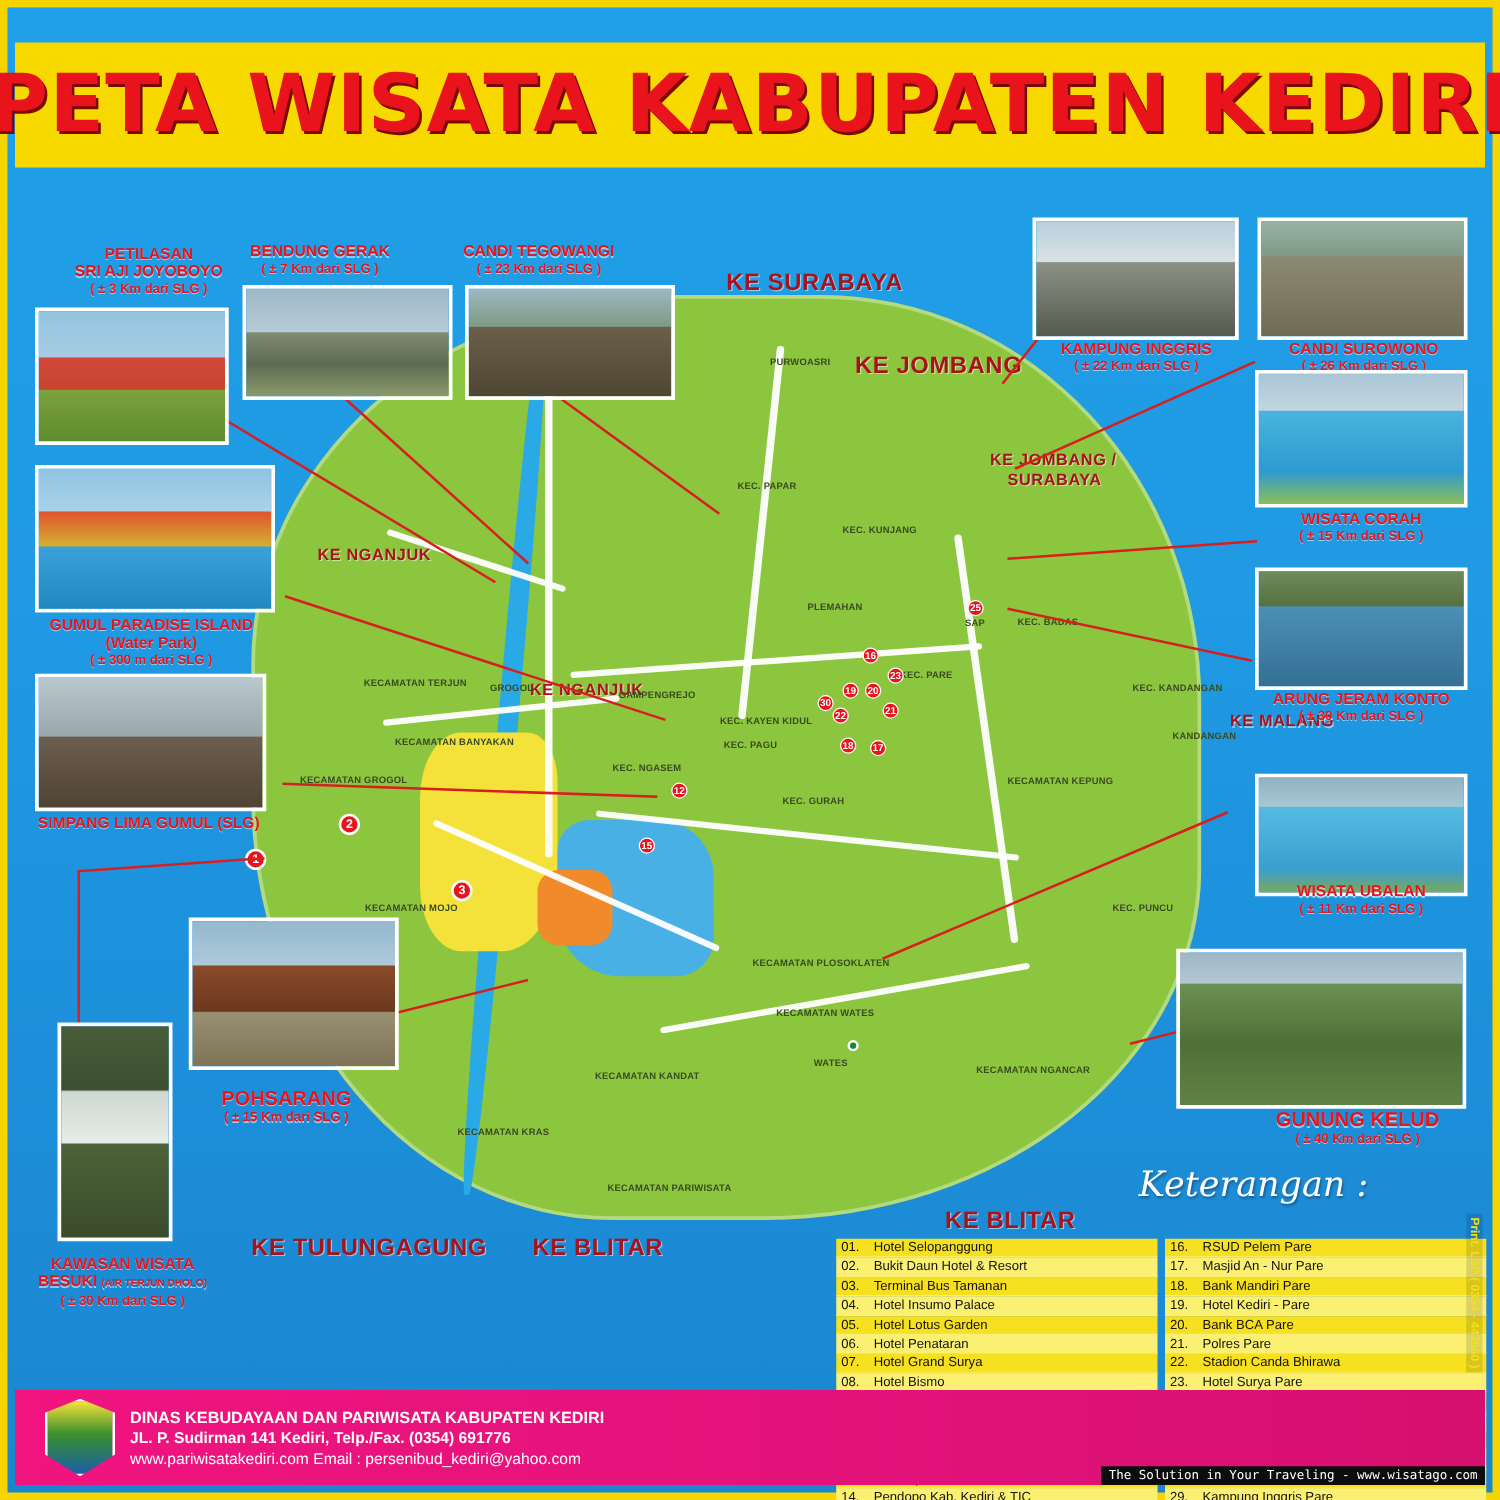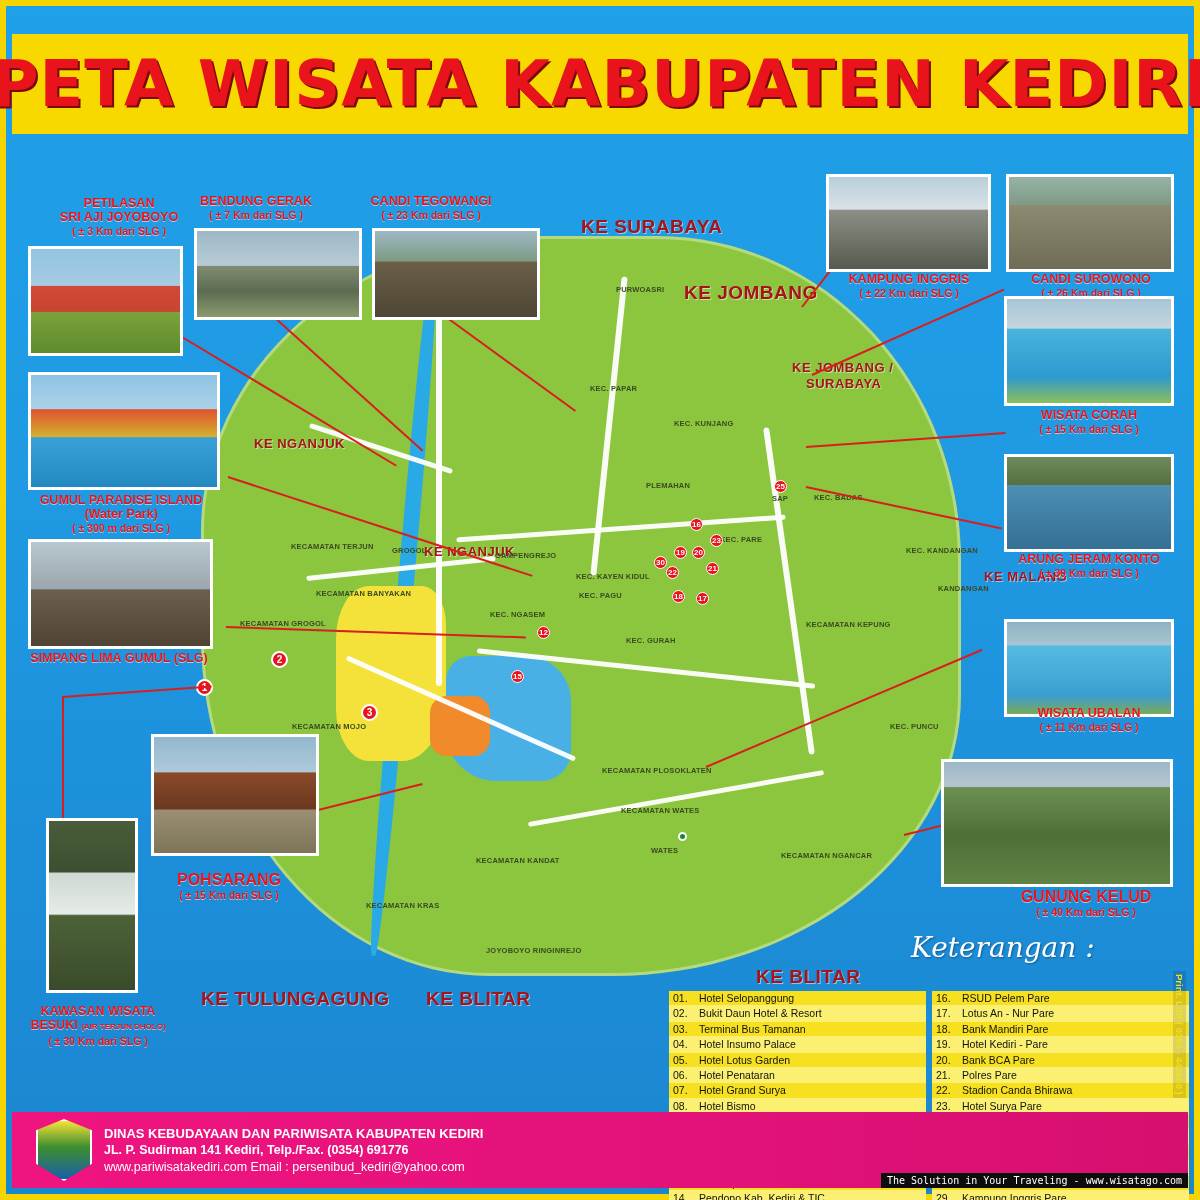--- a/index.html
+++ b/index.html
@@ -251,21 +251,21 @@
   <div class="kec" style="left:489px;top:545px;">GAMPENGREJO</div>
   <div class="kec" style="left:310px;top:583px;">KECAMATAN BANYAKAN</div>
   <div class="kec" style="left:234px;top:613px;">KECAMATAN GROGOL</div>
   <div class="kec" style="left:286px;top:716px;">KECAMATAN MOJO</div>
   <div class="kec" style="left:884px;top:716px;">KEC. PUNCU</div>
   <div class="kec" style="left:596px;top:760px;">KECAMATAN PLOSOKLATEN</div>
   <div class="kec" style="left:615px;top:800px;">KECAMATAN WATES</div>
   <div class="kec" style="left:775px;top:845px;">KECAMATAN NGANCAR</div>
   <div class="kec" style="left:470px;top:850px;">KECAMATAN KANDAT</div>
   <div class="kec" style="left:360px;top:895px;">KECAMATAN KRAS</div>
-  <div class="kec" style="left:480px;top:940px;">JOYOBOYO RINGINREJO</div>
+  <div class="kec" style="left:480px;top:940px;">KECAMATAN PARIWISATA</div>
   <div class="kec" style="left:932px;top:578px;">KANDANGAN</div>
   <div class="kec" style="left:766px;top:488px;">SAP</div>
   <div class="kec" style="left:645px;top:840px;">WATES</div>
   <div class="dotmark" style="left:672px;top:826px;"></div>
 
   <div class="pin" style="left:190px;top:673px;">1</div>
   <div class="pin" style="left:265px;top:645px;">2</div>
   <div class="pin" style="left:355px;top:698px;">3</div>
   <div class="pin sm" style="left:531px;top:620px;">12</div>
   <div class="pin sm" style="left:505px;top:664px;">15</div>
@@ -463,21 +463,21 @@
           <span>Pendopo Kab. Kediri &amp; TIC</span>
         </li>
       </ol>
     <ol id="legend-right">
         <li>
           <span class="num">16.</span>
           <span>RSUD Pelem Pare</span>
         </li>
         <li>
           <span class="num">17.</span>
-          <span>Lotus An - Nur Pare</span>
+          <span>Masjid An - Nur Pare</span>
         </li>
         <li>
           <span class="num">18.</span>
           <span>Bank Mandiri Pare</span>
         </li>
         <li>
           <span class="num">19.</span>
           <span>Hotel Kediri - Pare</span>
         </li>
         <li>

